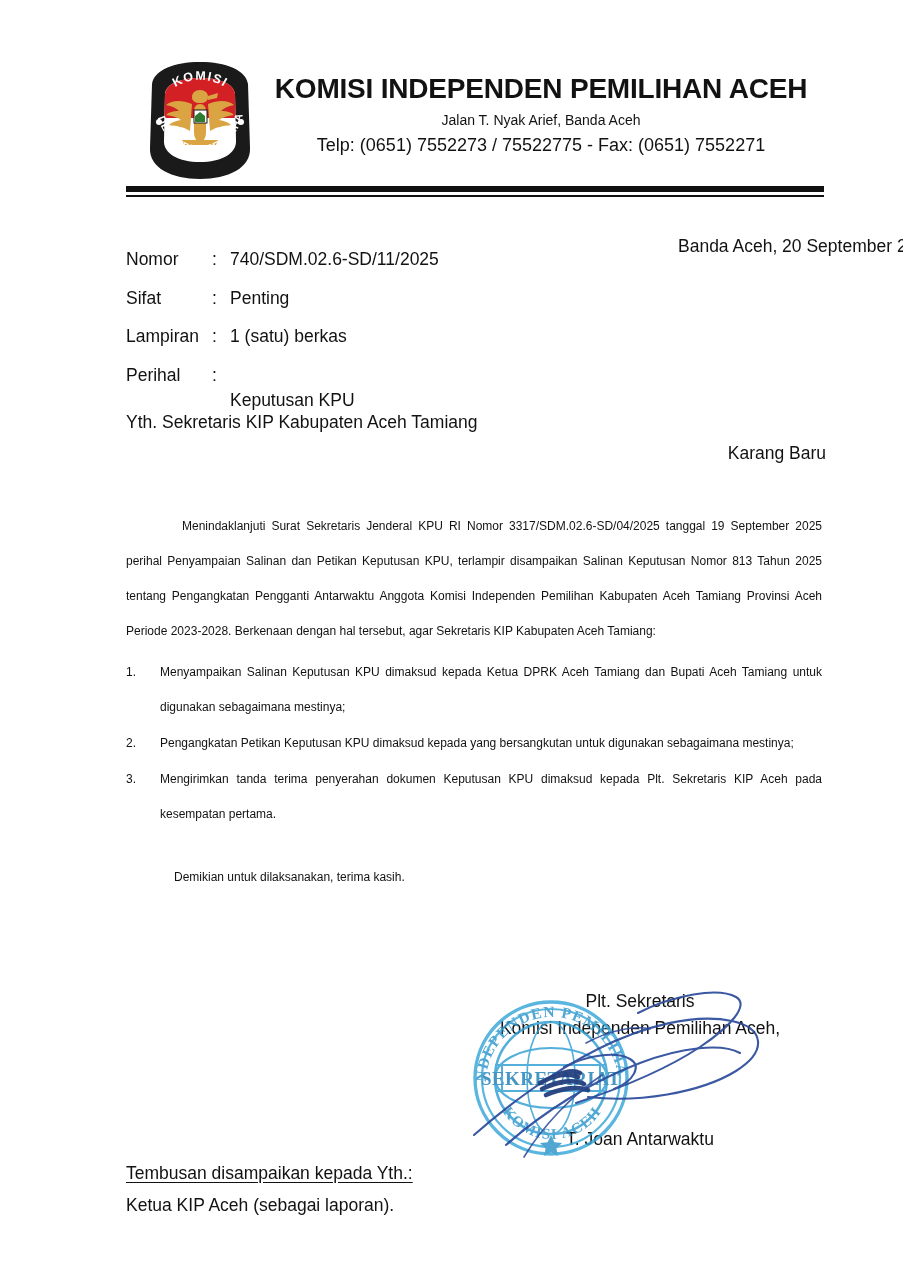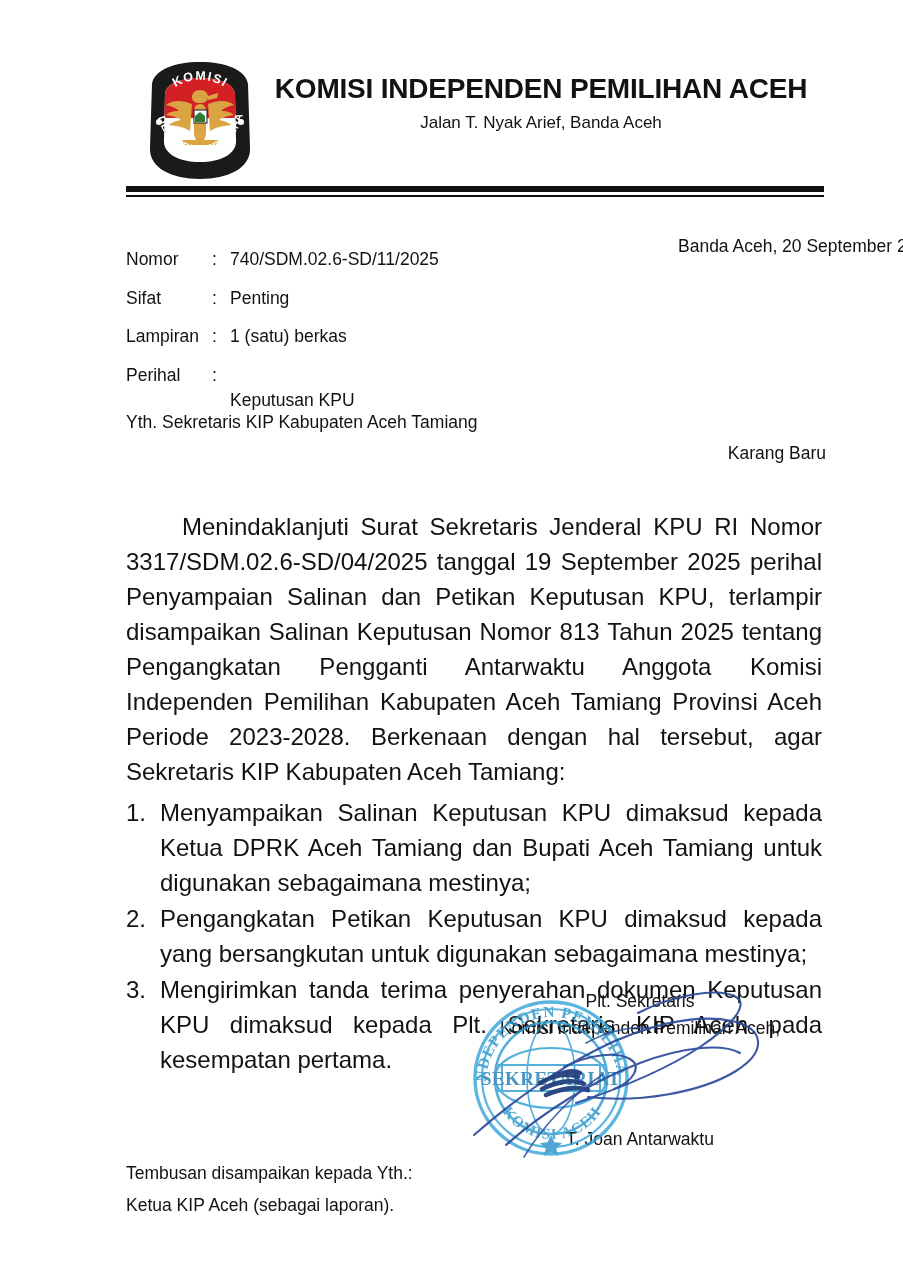--- a/index.html
+++ b/index.html
@@ -35,21 +35,21 @@
     text-align: center;
   }
   .org-name {
     font-size: 28px;
     font-weight: bold;
     letter-spacing: -0.2px;
     line-height: 1.08;
     white-space: nowrap;
   }
   .org-address {
-    font-size: 17px;
+    font-size: 14px;
     line-height: 1.5;
     margin-top: 6px;
   }
   .org-contact {
     font-size: 18px;
     line-height: 1.45;
     margin-top: 1px;
   }
   .rule-wrap {
     position: absolute;
@@ -106,21 +106,21 @@
   }
   .addr-line1 { }
   .addr-di { margin-left: 42px; }
   .addr-city { margin-left: 82px; text-align: right; }
 
   
   .body-block {
     position: absolute;
     left: 126px; top: 509px;
     width: 696px;
-    font-size: 24px;
+    font-size: 12px;
   }
   .para {
     text-align: justify;
     line-height: 35px;
     text-indent: 56px;
   }
   .list {
     margin: 6px 0 0 0;
     padding: 0;
     list-style: none;
@@ -178,20 +178,21 @@
   
   .footer {
     position: absolute;
     left: 126px; top: 1157px;
     width: 700px;
     font-size: 17.5px;
     line-height: 32px;
     z-index: 2;
   }
   .footer-title {
+    text-decoration: underline;
     text-underline-offset: 3px;
   }
 </style>
 </head>
 <body>
 
 <div class="letterhead">
 
   <div class="logo-wrap">
     <svg viewBox="0 0 108 122" width="108" height="122">
@@ -223,20 +224,21 @@
         <textPath href="#botArc" startOffset="50%" text-anchor="middle">INDEPENDEN PEMILIHAN</textPath>
       </text>
       <circle cx="13" cy="62" r="3" fill="#ffffff"></circle>
       <circle cx="95" cy="62" r="3" fill="#ffffff"></circle>
     </svg>
   </div>
 
   <div class="header-text">
     <div class="org-name">KOMISI INDEPENDEN PEMILIHAN ACEH</div>
     <div class="org-address">Jalan T. Nyak Arief, Banda Aceh</div>
+    <div class="org-contact">Telp: (0651) 7552273 / 75522775 - Fax: (0651) 7552271</div>
   </div>
 
   <div class="rule-wrap">
     <div class="rule-thick"></div>
     <div class="rule-gap"></div>
     <div class="rule-thin"></div>
   </div>
 </div>
 
 <div class="meta">
@@ -283,20 +285,21 @@
     <li class="list-item">
       <span class="list-num">2.</span>
       <span class="list-text">Pengangkatan Petikan Keputusan KPU dimaksud kepada yang bersangkutan untuk digunakan sebagaimana mestinya;</span>
     </li>
     <li class="list-item">
       <span class="list-num">3.</span>
       <span class="list-text">Mengirimkan tanda terima penyerahan dokumen Keputusan KPU dimaksud kepada Plt. Sekretaris KIP Aceh pada kesempatan pertama.</span>
     </li>
   </ul>
 
+  <div class="closing">Demikian untuk dilaksanakan, terima kasih.</div>
 </div>
 
 <div class="signature-block">
   <div>Plt. Sekretaris</div>
   <div>Komisi Independen Pemilihan Aceh,</div>
   <div class="sig-name">T. Joan Antarwaktu</div>
 </div>
 
 <div class="stamp">
   <svg viewBox="0 0 178 182" width="178" height="182">

